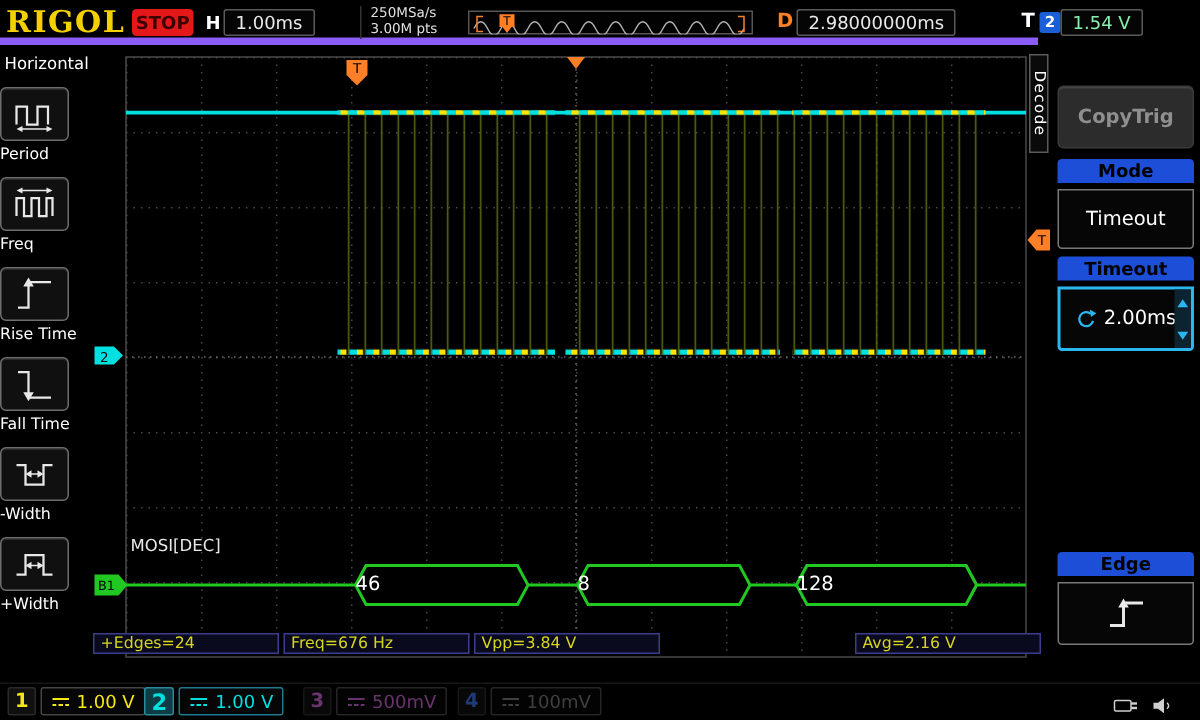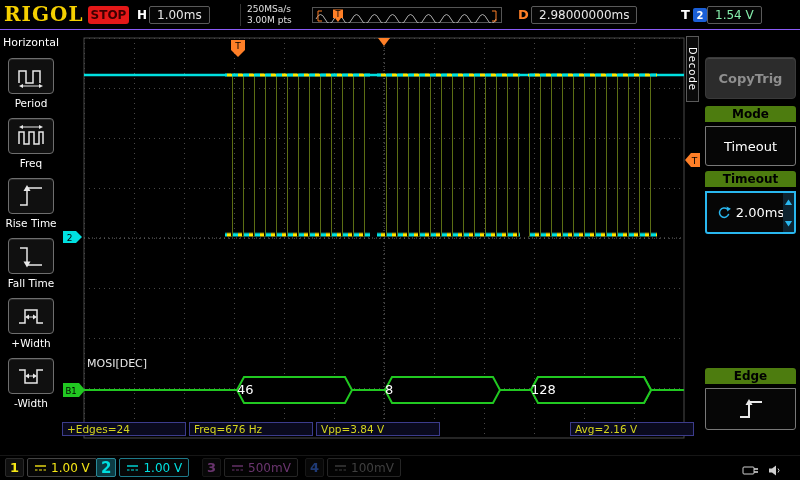--- a/index.html
+++ b/index.html
@@ -2,21 +2,21 @@
 <html><head>
 <meta charset="utf-8">
 <style>
   *{margin:0;padding:0;box-sizing:border-box}
   html,body{width:800px;height:480px;background:#000;overflow:hidden;
     font-family:"DejaVu Sans","Liberation Sans",sans-serif;color:#fff}
   #screen{position:relative;width:800px;height:480px;background:#000}
   .abs{position:absolute}
 
   
-  #topbar{position:absolute;left:0;top:0;width:800px;height:30px;background:#000;border-bottom:1px solid #8b5cf6}
+  #topbar{position:absolute;left:0;top:0;width:692px;height:30px;background:#000;border-bottom:5px solid #8b5cf6}
   .brand{left:4px;top:2px;font-family:"DejaVu Serif","Liberation Serif",serif;font-weight:bold;
     font-size:20px;color:#f5d000;letter-spacing:1px}
   .stop-badge{left:88px;top:6px;width:41px;height:18px;background:#e41818;border-radius:3px;
     color:#3d0000;font-weight:bold;font-size:12px;display:flex;align-items:center;justify-content:center}
   .hlabel{left:137px;top:8px;font-size:12px;font-weight:bold;color:#fff}
   .valbox{border:1px solid #5a5a5a;border-radius:2px;background:#050505;color:#e8e8e8;
     font-size:12px;height:18px;display:flex;align-items:center;padding:0 7px;white-space:nowrap}
   .tb-box{left:149px;top:6px}
   .vdiv{width:1px;background:#333;top:4px;height:22px}
   .srate{left:247px;top:4px;font-size:9px;line-height:11px;color:#e0e0e0}
@@ -25,21 +25,21 @@
   .d-box{left:531px;top:6px}
   .tlabel{left:681px;top:7px;font-size:13px;font-weight:bold;color:#fff}
   .tsrc{left:693px;top:8px;width:14px;height:14px;background:#1a5fd7;border-radius:2px;
     color:#fff;font-size:10px;font-weight:bold;display:flex;align-items:center;justify-content:center}
   .tslope{left:710px;top:9px}
   .tlev{left:707px;top:6px;color:#86efac}
 
   
   #leftmenu{position:absolute;left:0;top:30px;width:62px;height:425px;background:#000}
   .lm-title{font-size:11px;color:#fff;padding:6px 0 0 3px}
-  .menu-item{display:flex;flex-direction:column;align-items:center;margin-top:9px;cursor:pointer}
+  .menu-item{display:flex;flex-direction:column;align-items:flex-start;margin-top:9px;cursor:pointer}
   .menu-tile{width:46px;height:36px;border:1px solid #6e6e6e;border-radius:4px;background:#101010;
     display:flex;align-items:center;justify-content:center;box-shadow:inset 0 1px 0 #2a2a2a}
   .menu-label{font-size:10.5px;color:#fff;margin-top:3px;white-space:nowrap}
 
   
   .bus-label{left:87px;top:357px;font-size:11px;color:#e8e8e8}
   .decode-val{font-size:13px;color:#fff;line-height:18px}
 
   
   .meas{height:14px;border:1px solid #3c3c8c;background:#0a0a1e;color:#d6d61e;
@@ -52,21 +52,21 @@
     border-radius:2px;padding:0 4px;height:19px;display:flex;align-items:center}
   .chval{border:1px solid #444;background:#060606;border-radius:2px;height:19px;
     display:flex;align-items:center;gap:4px;padding:0 6px;font-size:12px;white-space:nowrap}
   .ch-sel .chnum{font-size:15px;background:#0c3c44;border-color:#2a8a9a}
   .ch-sel .chval{border-color:#1e7a8a}
   .ch-dim{opacity:.55}
 
   
   .decode-tab{left:686px;top:36px;width:13px;height:66px;border:1px solid #5a5a5a;background:#0a0a0a;
     writing-mode:vertical-rl;font-size:10px;color:#fff;display:flex;align-items:center;justify-content:center;letter-spacing:1px}
-  .rp-head{left:705px;width:91px;height:16px;background:#4d7c0f;color:#000;font-weight:bold;font-size:12px;
+  .rp-head{left:705px;width:91px;height:16px;background:#1d4ed8;color:#000;font-weight:bold;font-size:12px;
     display:flex;align-items:center;justify-content:center;border-radius:3px 3px 0 0}
   .rp-btn{left:705px;width:91px;background:#060606;border:1px solid #787878;color:#fff;font-size:13px;
     display:flex;align-items:center;justify-content:center;border-radius:0 0 3px 3px;cursor:pointer}
   .copytrig{left:705px;top:57px;width:91px;height:42px;background:#2c2c2c;border:1px solid #3a3a3a;
     border-radius:4px;color:#8f8f8f;font-weight:bold;font-size:13px;
     display:flex;align-items:center;justify-content:center;box-shadow:inset 0 1px 0 #454545}
   .timeout-btn{border:2px solid #29b7ef;position:relative;justify-content:center;gap:4px}
   .spinner{position:absolute;right:0;top:0;bottom:0;width:11px;background:#0d2330;
     display:flex;align-items:center;justify-content:center}
 </style>
@@ -151,39 +151,39 @@
           <path d="M3 4 H10 V21 H25" stroke="#e8e8e8" stroke-width="1.5" fill="none"></path>
           <polygon points="10,23.5 6.5,17.5 13.5,17.5" fill="#e8e8e8"></polygon>
         </svg>
       </div>
       <div class="menu-label">Fall Time</div>
     </div>
 
     <div class="menu-item">
       <div class="menu-tile">
         <svg width="28" height="24" viewBox="0 0 28 24">
+          <path d="M2 6 H8 V19 H20 V6 H26" stroke="#e8e8e8" stroke-width="1.5" fill="none"></path>
+          <path d="M11 12 H17" stroke="#e8e8e8" stroke-width="1"></path>
+          <polygon points="8,12 12,9.5 12,14.5" fill="#e8e8e8"></polygon>
+          <polygon points="20,12 16,9.5 16,14.5" fill="#e8e8e8"></polygon>
+        </svg>
+      </div>
+      <div class="menu-label">-Width</div>
+    </div>
+
+    <div class="menu-item">
+      <div class="menu-tile">
+        <svg width="28" height="24" viewBox="0 0 28 24">
           <path d="M2 19 H8 V6 H20 V19 H26" stroke="#e8e8e8" stroke-width="1.5" fill="none"></path>
           <path d="M11 13 H17" stroke="#e8e8e8" stroke-width="1"></path>
           <polygon points="8,13 12,10.5 12,15.5" fill="#e8e8e8"></polygon>
           <polygon points="20,13 16,10.5 16,15.5" fill="#e8e8e8"></polygon>
         </svg>
       </div>
       <div class="menu-label">+Width</div>
-    </div>
-
-    <div class="menu-item">
-      <div class="menu-tile">
-        <svg width="28" height="24" viewBox="0 0 28 24">
-          <path d="M2 6 H8 V19 H20 V6 H26" stroke="#e8e8e8" stroke-width="1.5" fill="none"></path>
-          <path d="M11 12 H17" stroke="#e8e8e8" stroke-width="1"></path>
-          <polygon points="8,12 12,9.5 12,14.5" fill="#e8e8e8"></polygon>
-          <polygon points="20,12 16,9.5 16,14.5" fill="#e8e8e8"></polygon>
-        </svg>
-      </div>
-      <div class="menu-label">-Width</div>
     </div>
   </div>
 
   <svg class="abs" style="left:62px;top:30px" width="640" height="412" viewBox="0 0 640 412">
     <defs>
       <pattern id="grid" width="50" height="50" patternUnits="userSpaceOnUse" x="22" y="8">
         <path d="M0 .5 H50 M.5 0 V50" stroke="#484848" stroke-dasharray="1 4" fill="none"></path>
       </pattern>
       <pattern id="burst" width="11" height="163" patternUnits="userSpaceOnUse" y="43.5">
         <line x1="5.5" y1="0" x2="5.5" y2="163" stroke="#5c6e14" stroke-width="1"></line>

